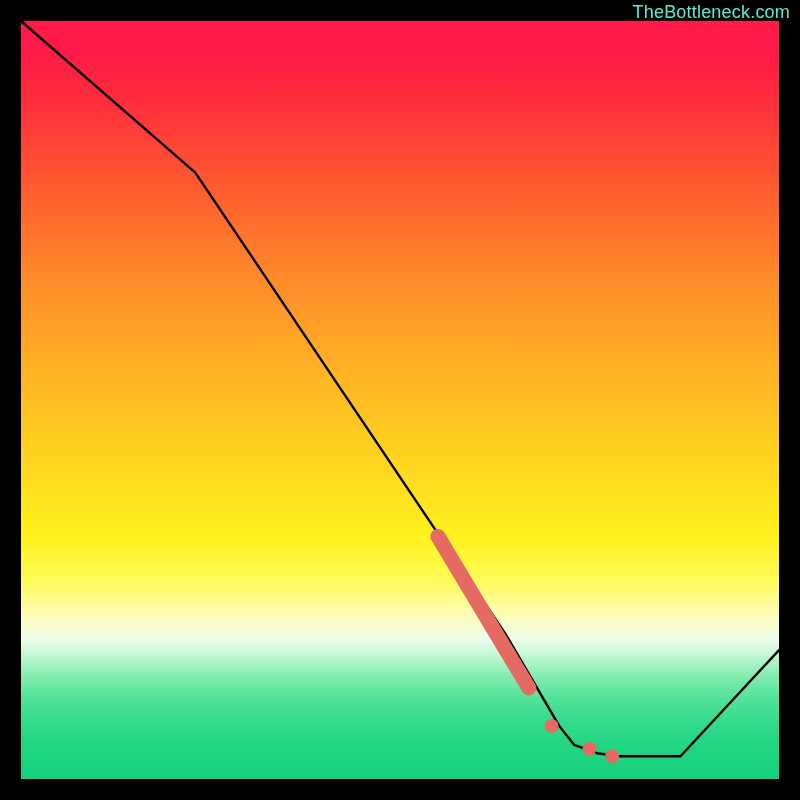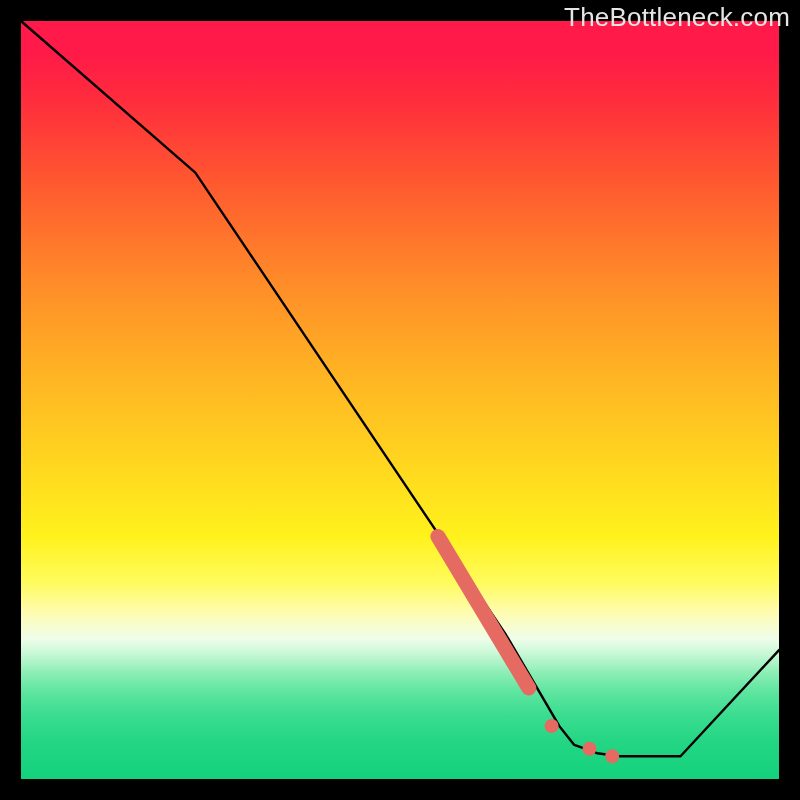--- a/index.html
+++ b/index.html
@@ -42,22 +42,22 @@
       #5ee5a0 88.5%,
       #3bdd90 91.5%,
       #24d684 95%,
       #13d17c 100%
     );
   }
   .watermark {
     position: absolute;
     top: 2px;
     right: 10px;
-    color: #e5e5e5;
-    font-size: 26px;
+    color: #5eead4;
+    font-size: 18px;
     font-weight: 500;
     letter-spacing: 0.2px;
     user-select: none;
   }
   svg.overlay {
     position: absolute;
     left: 0;
     top: 0;
     width: 758px;
     height: 758px;

